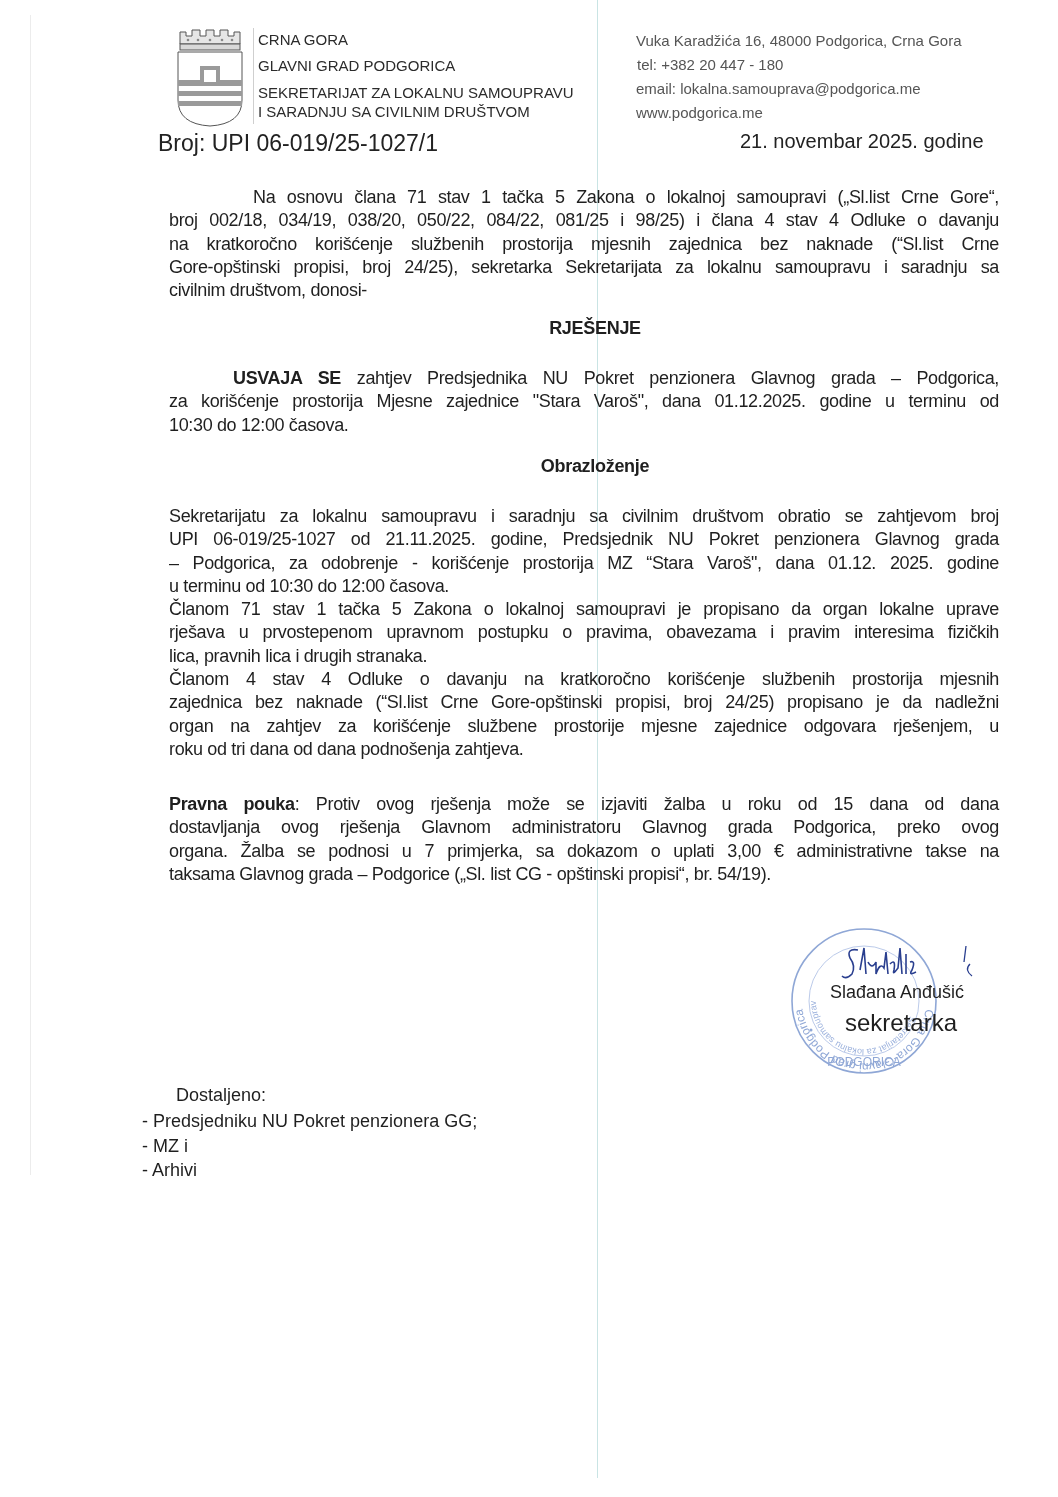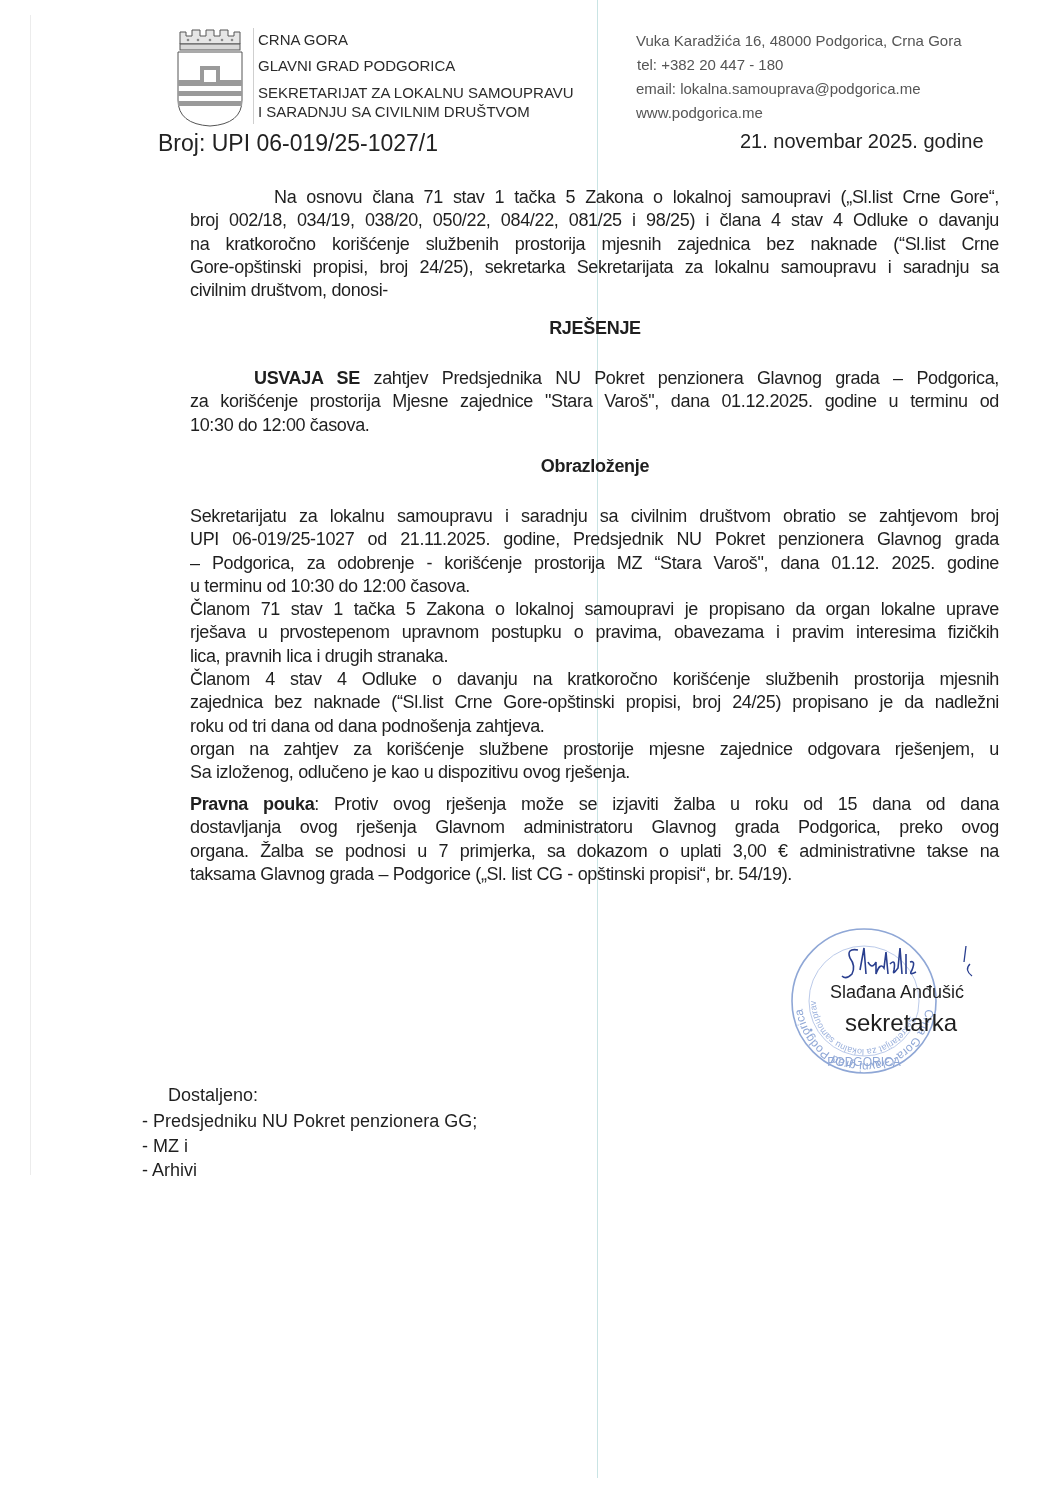--- a/index.html
+++ b/index.html
@@ -14,21 +14,21 @@
   .org div { position:absolute; white-space:nowrap; }
 
   .contact { position:absolute; left:636px; top:30px; font-size:15px; color:#555; }
   .contact div { position:absolute; white-space:nowrap; }
 
   .ref { position:absolute; left:158px; top:130px; font-size:23px; color:#222; white-space:nowrap; }
   .date { position:absolute; left:740px; top:130px; font-size:20px; color:#222; white-space:nowrap; }
 
   .para { position:absolute; left:169px; width:830px; font-size:18px; line-height:23.3px;
           text-align:justify; color:#1f1f1f; font-stretch:condensed; letter-spacing:-0.35px; }
-  .para span.line { display:block; text-align:justify; text-align-last:justify; white-space:nowrap;margin-left:21px; }
+  .para span.line { display:block; text-align:justify; text-align-last:justify; white-space:nowrap; }
   .para span.line.last { text-align-last:left; }
   .title { position:absolute; left:0; width:1058px; text-align:center; font-size:18px; font-weight:bold; color:#1f1f1f; letter-spacing:-0.3px; }
   .title.t1 { left:110px; width:970px; }
 
   .stamp { position:absolute; left:789px; top:926px; width:150px; height:150px; }
   .sig-name { position:absolute; left:830px; top:982px; font-size:18px; color:#1f1f1f; white-space:nowrap; }
   .sig-role { position:absolute; left:845px; top:1009px; font-size:24px; color:#1f1f1f; white-space:nowrap; }
   .signature { position:absolute; left:838px; top:940px; width:150px; height:45px; }
 
   .dist { position:absolute; left:142px; font-size:18px; color:#1f1f1f; white-space:nowrap; }
@@ -95,23 +95,22 @@
 <div class="para" style="top:505px">
   <span class="line">Sekretarijatu za lokalnu samoupravu i saradnju sa civilnim društvom obratio se zahtjevom broj</span>
   <span class="line">UPI 06-019/25-1027 od 21.11.2025. godine, Predsjednik NU Pokret penzionera Glavnog grada</span>
   <span class="line">– Podgorica, za odobrenje -  korišćenje prostorija MZ “Stara Varoš", dana  01.12. 2025. godine</span>
   <span class="line last">u terminu od  10:30 do 12:00 časova.</span>
   <span class="line">Članom 71 stav 1 tačka 5  Zakona o lokalnoj samoupravi je propisano da organ lokalne uprave</span>
   <span class="line">rješava u prvostepenom upravnom postupku o pravima, obavezama i pravim interesima fizičkih</span>
   <span class="line last">lica, pravnih lica i drugih stranaka.</span>
   <span class="line">Članom 4 stav 4 Odluke o davanju na kratkoročno korišćenje službenih prostorija mjesnih</span>
   <span class="line">zajednica bez naknade (“Sl.list Crne Gore-opštinski propisi, broj 24/25) propisano je da nadležni</span>
+  <span class="line">organ na zahtjev za korišćenje službene prostorije mjesne zajednice odgovara rješenjem, u</span>
   <span class="line last">roku od tri dana od dana podnošenja zahtjeva.</span>
-  <span class="line">organ na zahtjev za korišćenje službene prostorije mjesne zajednice odgovara rješenjem, u</span>
-  <span class="line last">Sa izloženog, odlučeno je kao u dispozitivu ovog rješenja.</span>
 </div>
 
 <div class="para" style="top:793px">
   <span class="line"><b>Pravna pouka</b><span>: Protiv ovog rješenja može se izjaviti žalba u roku od 15 dana od dana</span></span>
   <span class="line">dostavljanja ovog rješenja Glavnom administratoru Glavnog grada Podgorica, preko ovog</span>
   <span class="line">organa. Žalba se podnosi u 7 primjerka, sa dokazom o uplati 3,00 € administrativne takse na</span>
   <span class="line last">taksama Glavnog grada – Podgorice („Sl. list CG - opštinski propisi“, br. 54/19).</span>
 </div>
 
 <svg class="stamp" viewBox="0 0 150 150">
@@ -130,16 +129,16 @@
   <text x="75" y="140" text-anchor="middle" font-size="12" fill="#8fa7d6" font-family="Liberation Sans, sans-serif">PODGORICA</text>
   <circle cx="22" cy="104" r="1.5" fill="#8fa7d6"></circle>
 </svg>
 <svg class="signature" viewBox="0 0 150 45">
   <path d="M20 10 Q8 8 12 18 Q18 26 14 34 Q8 40 4 36 M22 30 L26 8 L28 34 M30 22 Q34 30 38 22 L38 34 Q42 22 46 28 L48 12 L50 34 M52 24 Q58 18 56 30 Q54 36 60 28 L62 8 L64 34 M68 14 L68 34 M72 22 Q78 20 74 30 Q70 36 78 32" fill="none" stroke="#2a3f8f" stroke-width="1.6"></path>
   <path d="M128 6 L126 22 M132 24 Q126 30 134 36" fill="none" stroke="#2a3f8f" stroke-width="1.3"></path>
 </svg>
 <div class="sig-name">Slađana Anđušić</div>
 <div class="sig-role">sekretarka</div>
 
-<div class="dist" style="top:1085px;left:168px">Dostaljeno:</div>
+<div class="dist" style="top:1085px;left:176px">Dostaljeno:</div>
 <div class="dist" style="top:1111px">- Predsjedniku NU Pokret penzionera GG;</div>
 <div class="dist" style="top:1136px">- MZ i</div>
 <div class="dist" style="top:1160px">- Arhivi</div>
 
 </body></html>

